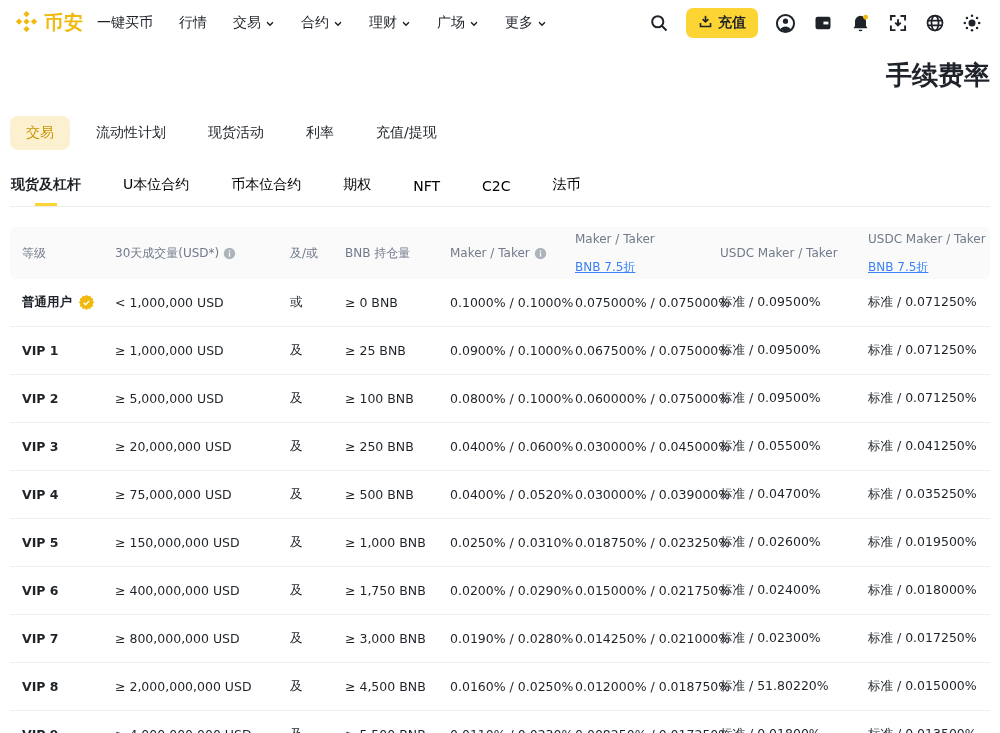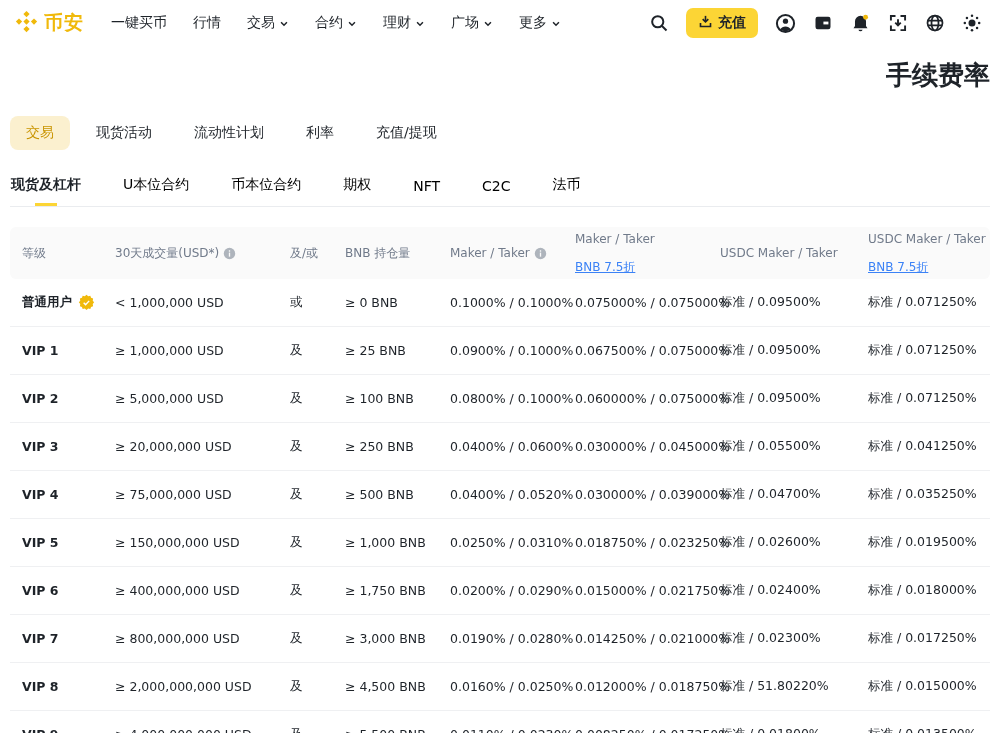--- a/index.html
+++ b/index.html
@@ -3,21 +3,21 @@
 <meta charset="utf-8">
 <style>
   * { box-sizing: border-box; margin: 0; padding: 0; }
   html,body { width:1000px; height:733px; overflow:hidden; background:#fff;
     font-family:"DejaVu Sans","Liberation Sans",sans-serif; color:#1E2329; }
 
   
   .navbar { display:flex; align-items:center; justify-content:space-between;
     height:46px; padding:0 18px 0 14px; background:#fff; }
   .nav-left { display:flex; align-items:center; }
-  .logo { display:flex; align-items:center; gap:5px; margin-right:14px; cursor:pointer; }
+  .logo { display:flex; align-items:center; gap:5px; cursor:pointer; }
   .brand { color:#F0B90B; font-size:19px; font-weight:700; letter-spacing:1px; }
   .nav-menu { display:flex; align-items:center; }
   .nav-item { display:flex; align-items:center; gap:4px; padding:0 13px;
     font-size:14px; font-weight:500; cursor:pointer; white-space:nowrap; }
   .nav-item .chev { display:flex; margin-top:2px; }
   .nav-right { display:flex; align-items:center; gap:17px; }
   .icon-btn { display:flex; align-items:center; cursor:pointer; }
   .deposit-btn { display:flex; align-items:center; gap:5px; background:#FCD535;
     border:none; border-radius:7px; padding:6px 12px; font-size:14px; font-weight:600;
     font-family:inherit; cursor:pointer; color:#1E2329; }
@@ -211,25 +211,25 @@
     <h1>手续费率</h1>
   </div>
 
   <div class="main-tabs">
 
       <div class="main-tab active">
         <span>交易</span>
       </div>
 
       <div class="main-tab">
+        <span>流动性计划</span>
+      </div>
+
+      <div class="main-tab">
         <span>现货活动</span>
-      </div>
-
-      <div class="main-tab">
-        <span>流动性计划</span>
       </div>
 
       <div class="main-tab">
         <span>利率</span>
       </div>
 
       <div class="main-tab">
         <span>充值/提现</span>
       </div>
     </div>

